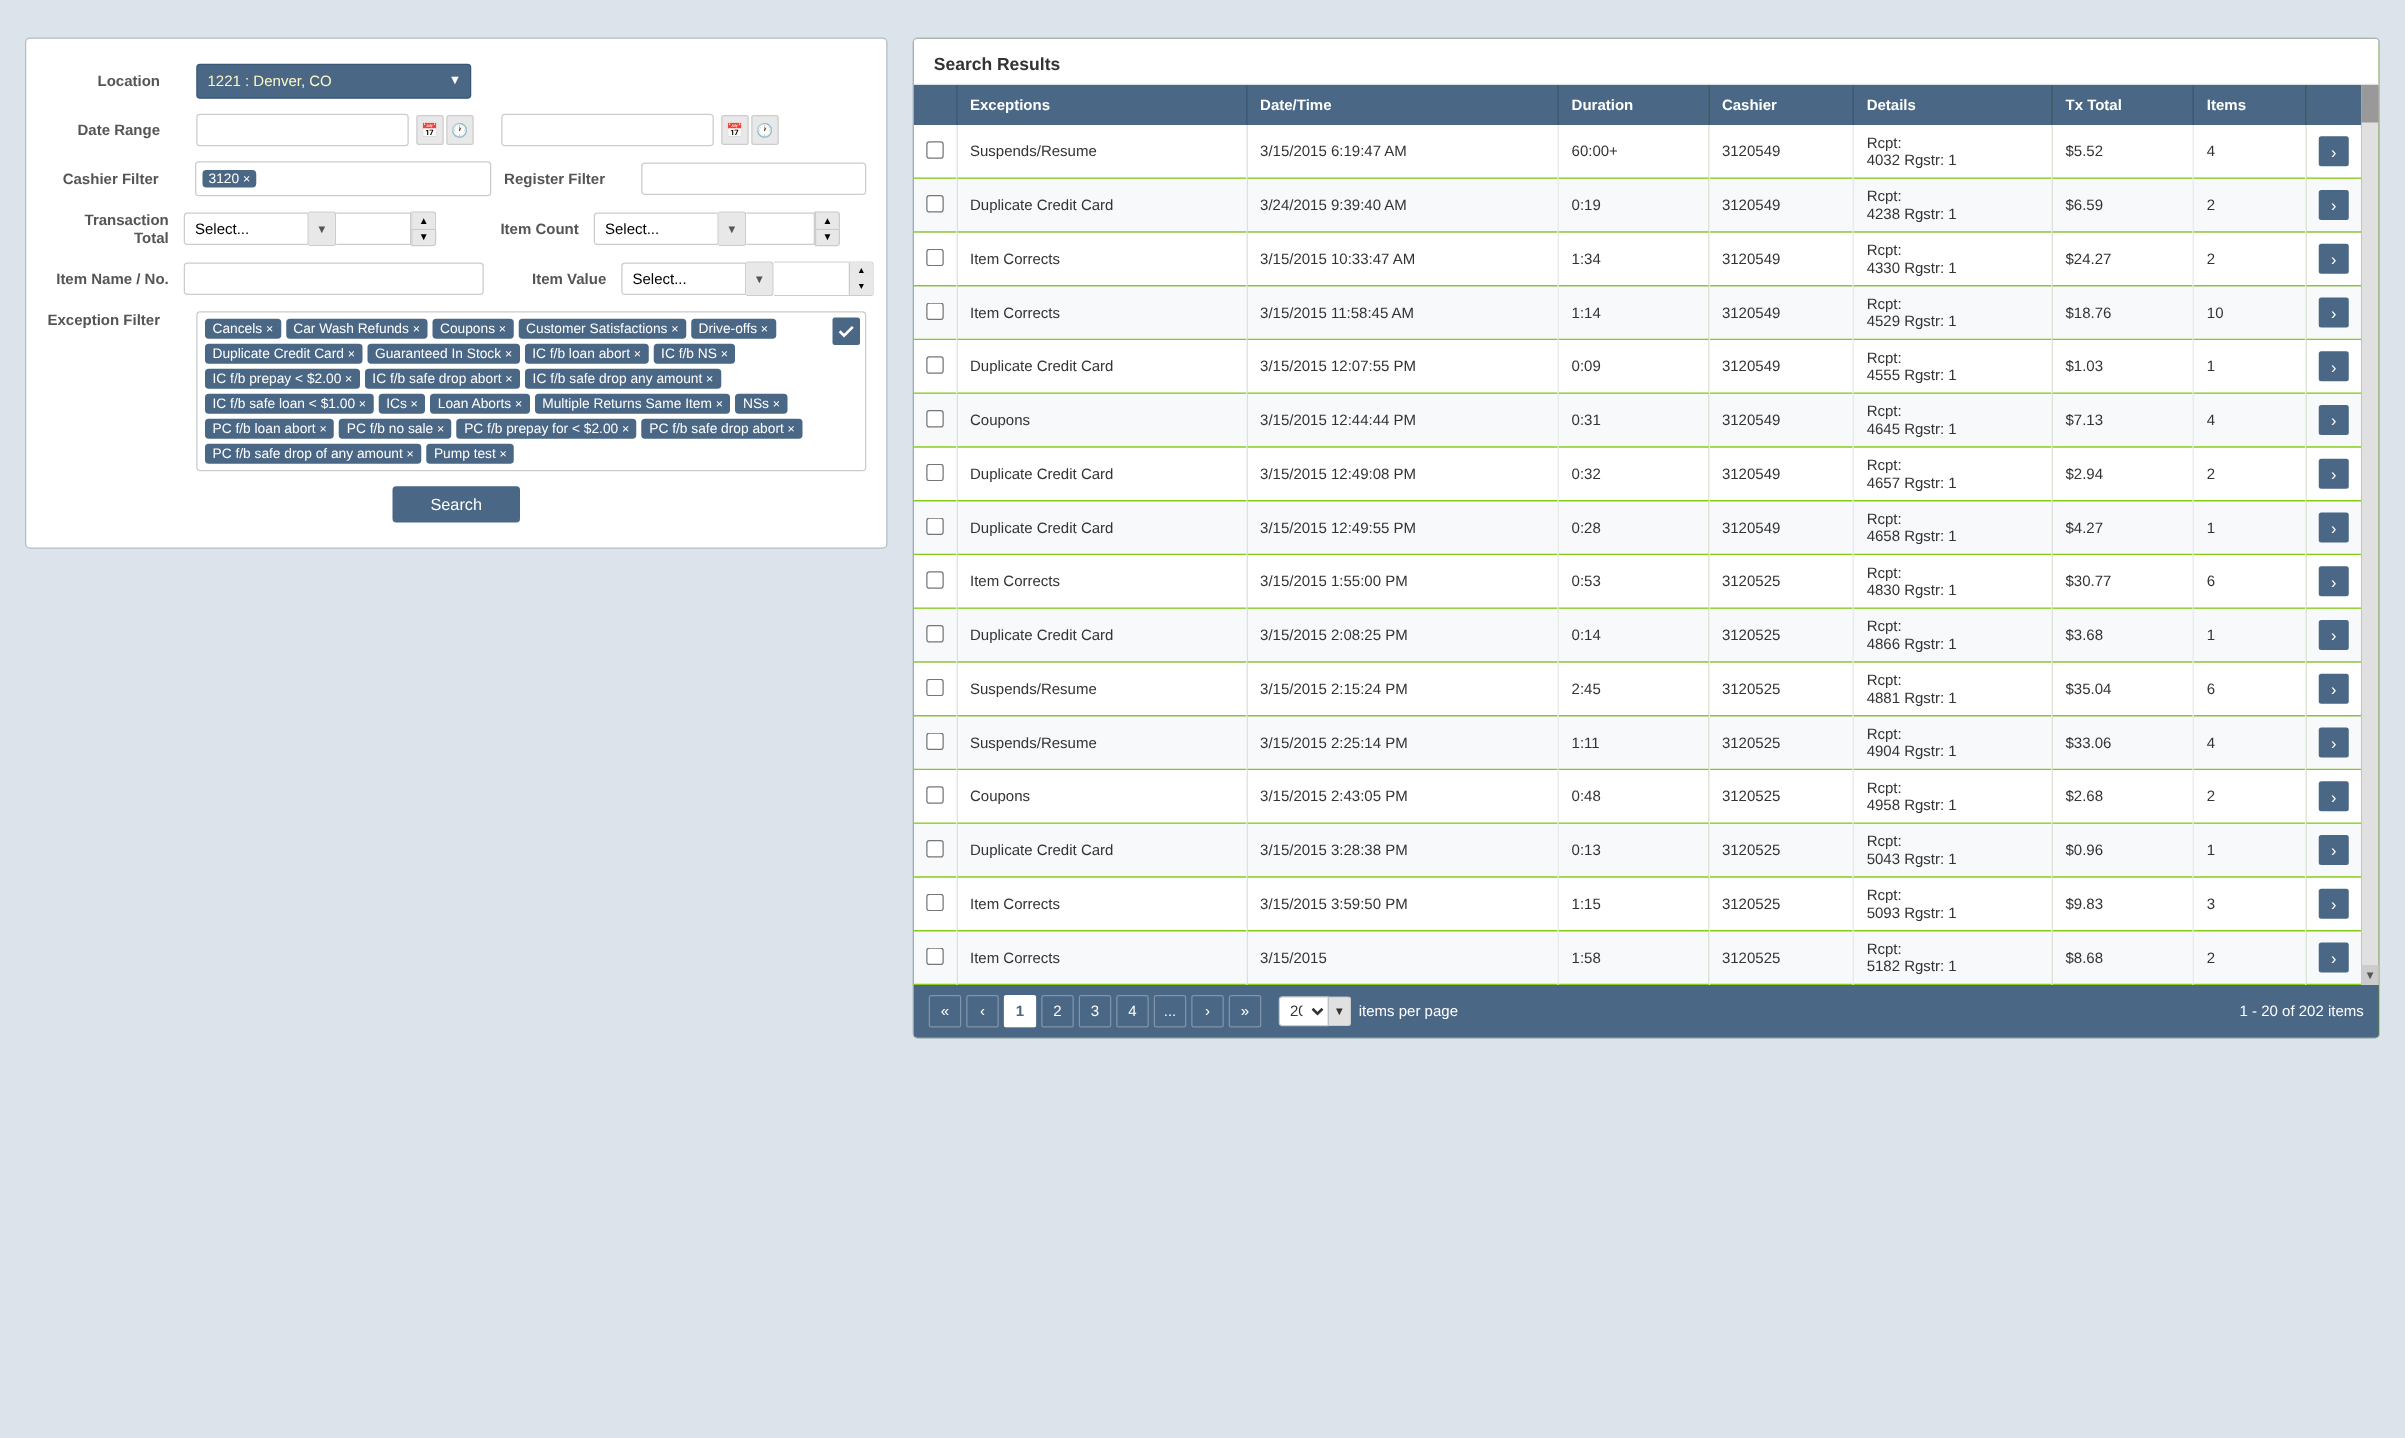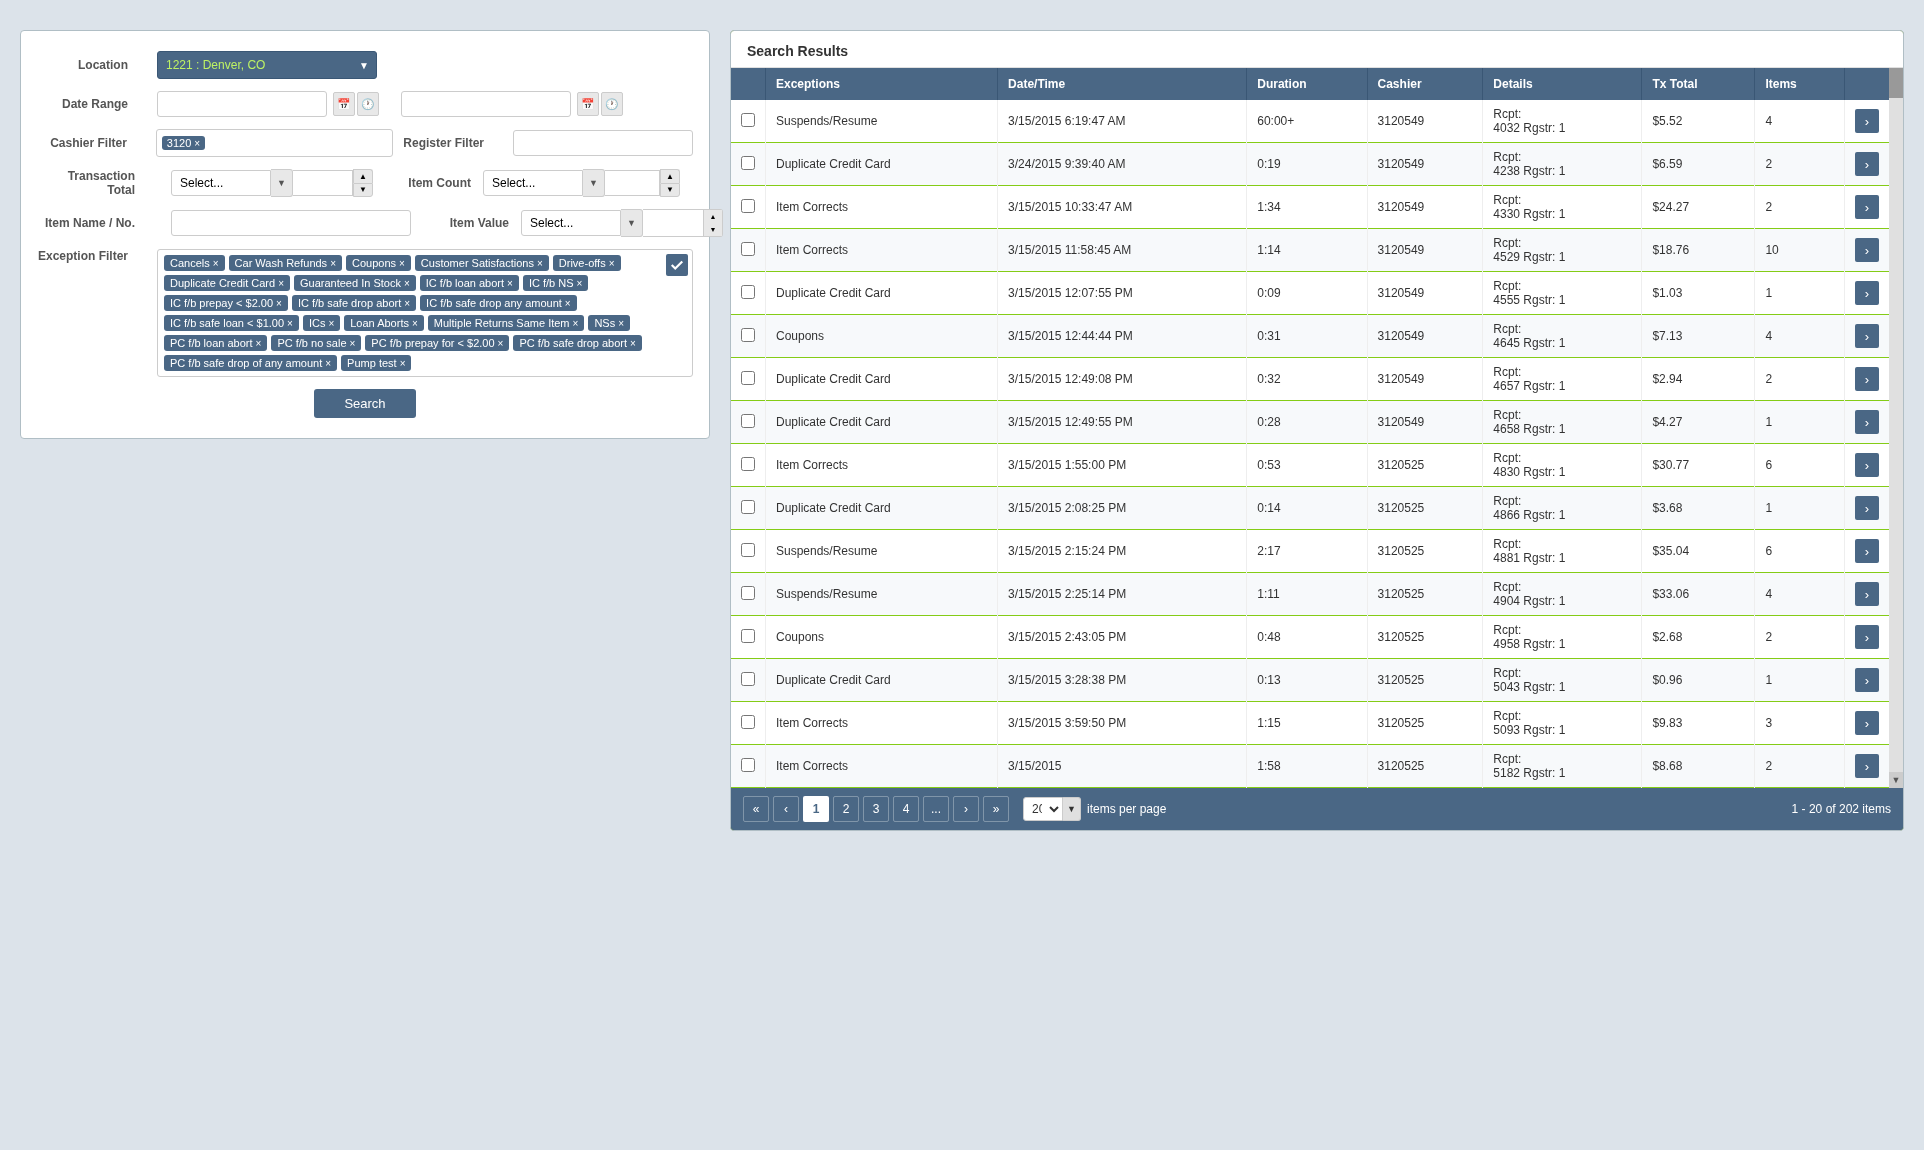--- a/index.html
+++ b/index.html
@@ -45,21 +45,21 @@
     }
 
     .location-select-wrapper {
       position: relative;
       width: 220px;
     }
 
     .location-select-wrapper select {
       width: 100%;
       background: #4a6785;
-      color: #bef264;
+      color: #fef9c3;
       border: 1px solid #3a5775;
       border-radius: 3px;
       padding: 6px 8px;
       font-size: 12px;
       appearance: none;
       cursor: pointer;
     }
 
     .location-select-wrapper::after {
       content: '▼';
@@ -335,21 +335,20 @@
     .two-col-row {
       display: flex;
       align-items: center;
       margin-bottom: 12px;
     }
 
     .col-left {
       display: flex;
       align-items: center;
       flex: 1;
-      gap: 24px;
     }
 
     .col-right {
       display: flex;
       align-items: center;
       flex: 1;
     }
 
     .col-label {
       font-size: 12px;
@@ -934,21 +933,21 @@
                 <td>$3.68</td>
                 <td>1</td>
                 <td style="text-align: center;">
                   <button class="nav-arrow">›</button>
                 </td>
               </tr>
               <tr>
                 <td style="text-align: center;"><input type="checkbox" class="row-checkbox" style=""></td>
                 <td>Suspends/Resume</td>
                 <td>3/15/2015 2:15:24 PM</td>
-                <td>2:17</td>
+                <td>2:45</td>
                 <td>3120525</td>
                 <td>Rcpt:<br>4881 Rgstr: 1</td>
                 <td>$35.04</td>
                 <td>6</td>
                 <td style="text-align: center;">
                   <button class="nav-arrow">›</button>
                 </td>
               </tr>
               <tr>
                 <td style="text-align: center;"><input type="checkbox" class="row-checkbox" style=""></td>

